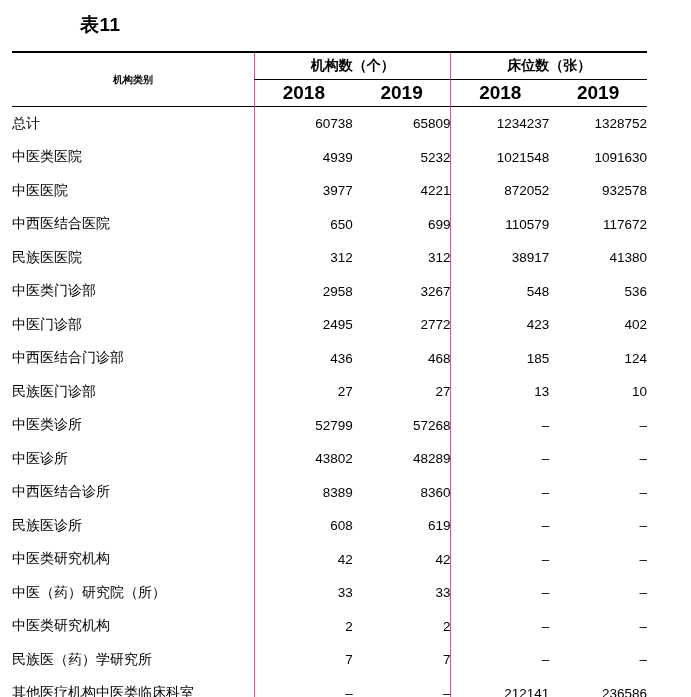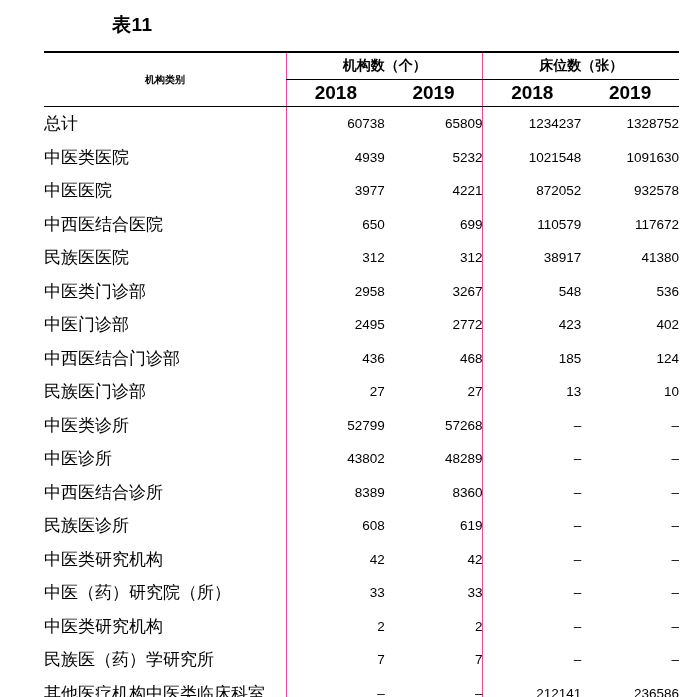--- a/index.html
+++ b/index.html
@@ -12,21 +12,21 @@
     background: #ffffff;
     font-family: "Liberation Sans", sans-serif;
     color: #000000;
     -webkit-font-smoothing: antialiased;
   }
   .page {
     position: relative;
     width: 588px;
     height: 697px;
     box-sizing: border-box;
-    padding: 0 44px;
+    padding: 0 12px;
   }
   .title-row {
     display: flex;
     align-items: baseline;
     padding-top: 12px;
     padding-left: 68px;
     font-weight: bold;
     font-size: 19px;
     letter-spacing: 0.5px;
   }
@@ -76,21 +76,21 @@
     border-left: 1px solid #ec4899;
   }
   td.num {
     text-align: right;
     padding-right: 14px;
     font-size: 13.5px;
     width: 98px;
   }
   td.label {
     text-align: left;
-    font-size: 17px;
+    font-size: 14px;
     padding-left: 4px;
   }
   tr.data td {
     height: 33.5px;
   }
   .ind0 { padding-left: 6px; }
   .ind1 { padding-left: 28px; font-family: Liberation Serif, serif; }
   .last-row td {
     border-bottom: 2px solid #000;
   }

